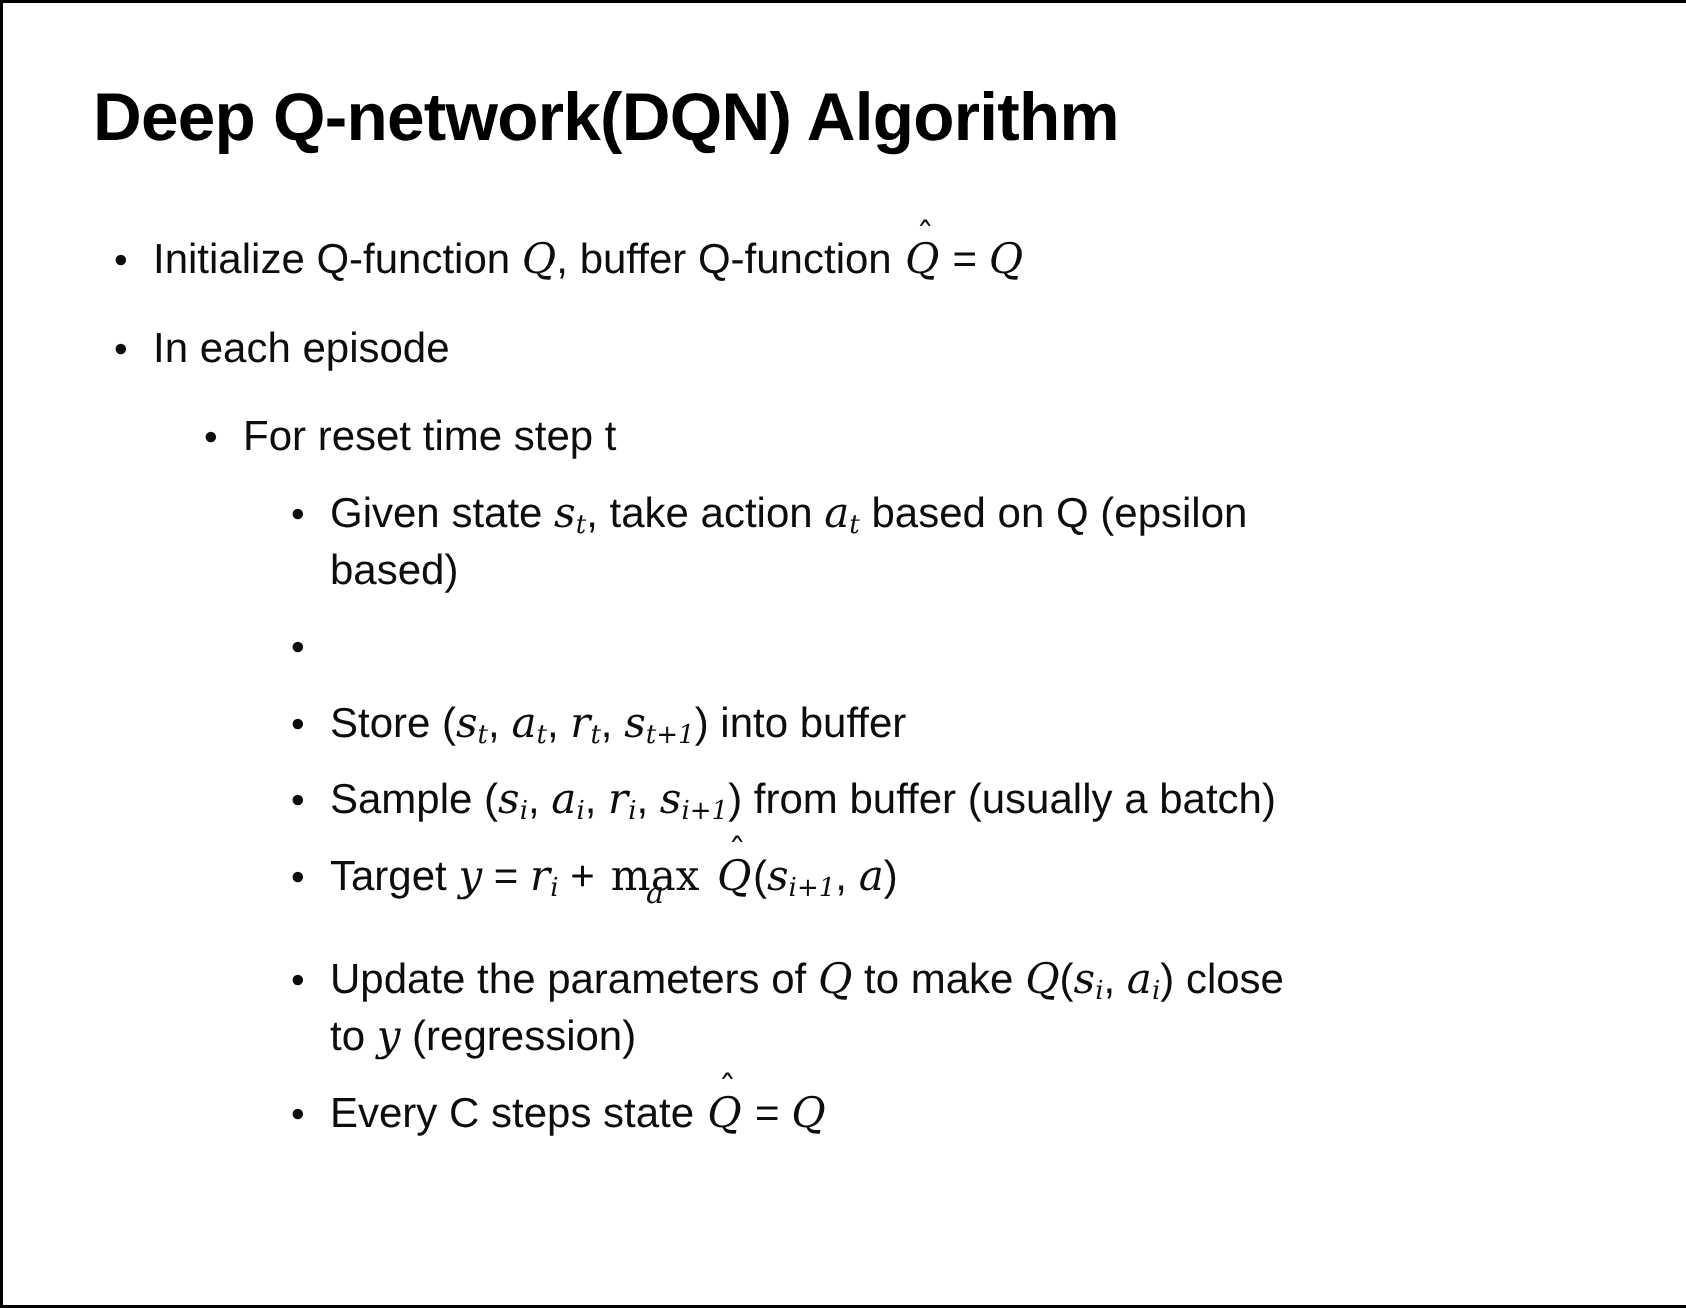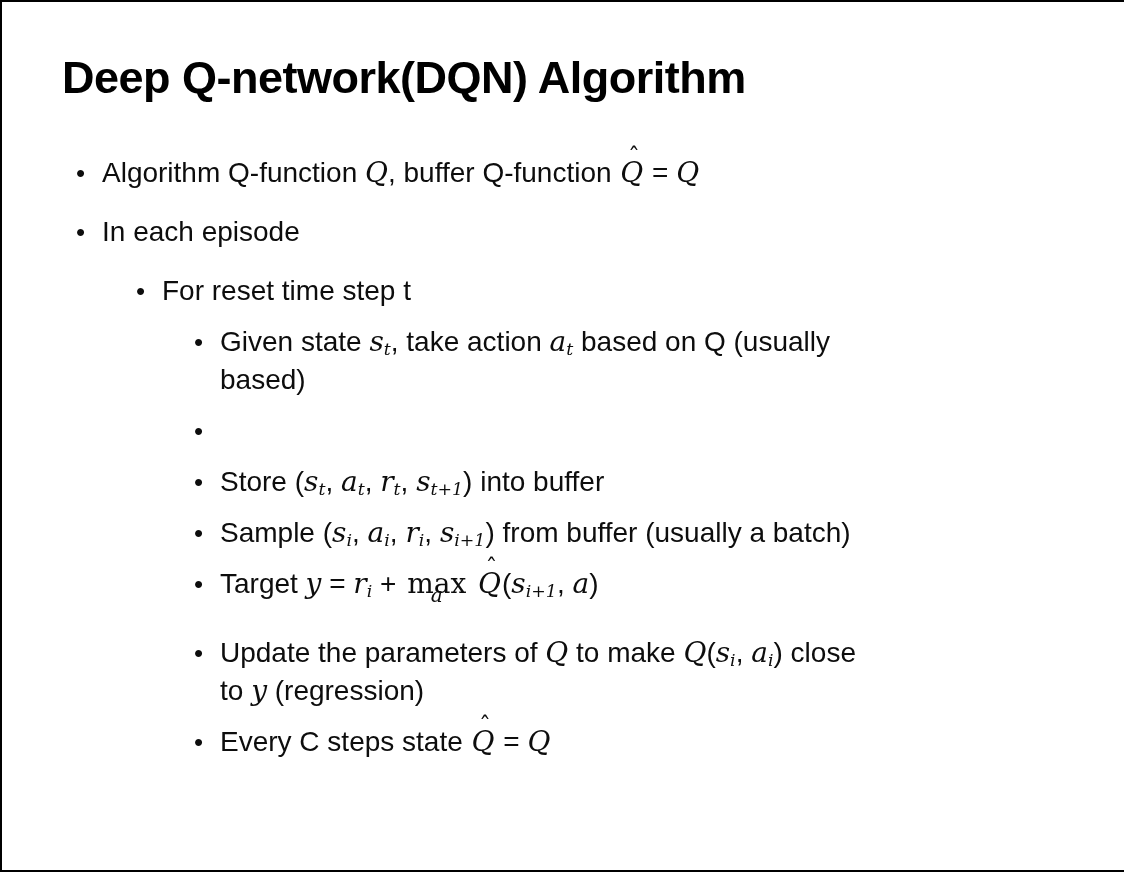--- a/index.html
+++ b/index.html
@@ -98,33 +98,33 @@
   }
 </style>
 </head>
 <body>
 
 <div class="slide">
   <div class="slide-title">Deep Q-network(DQN) Algorithm</div>
   <div>
       <div class="bullet l1">
         <span class="dot">•</span>
-        <div class="content"><span class="txt">Algorithm Q-function </span><span class="mi">Q</span><span class="txt">, buffer Q-function </span><span class="mhat"><span class="mark">ˆ</span><span class="mi">Q</span></span><span class="txt"> = </span><span class="mi">Q</span></div>
+        <div class="content"><span class="txt">Initialize Q-function </span><span class="mi">Q</span><span class="txt">, buffer Q-function </span><span class="mhat"><span class="mark">ˆ</span><span class="mi">Q</span></span><span class="txt"> = </span><span class="mi">Q</span></div>
       </div>
       <div class="bullet l1">
         <span class="dot">•</span>
         <div class="content"><span class="txt">In each episode</span></div>
       </div>
       <div class="bullet l2">
         <span class="dot">•</span>
         <div class="content"><span class="txt">For reset time step t</span></div>
       </div>
       <div class="bullet l3">
         <span class="dot">•</span>
-        <div class="content"><span class="txt">Given state </span><span class="msubw"><span class="mi">s</span><span class="msub">t</span></span><span class="txt">, take action </span><span class="msubw"><span class="mi">a</span><span class="msub">t</span></span><span class="txt"> based on Q (usually</span><br><span class="txt">based)</span></div>
+        <div class="content"><span class="txt">Given state </span><span class="msubw"><span class="mi">s</span><span class="msub">t</span></span><span class="txt">, take action </span><span class="msubw"><span class="mi">a</span><span class="msub">t</span></span><span class="txt"> based on Q (epsilon</span><br><span class="txt">based)</span></div>
       </div>
       <div class="bullet l3">
         <span class="dot">•</span>
       </div>
       <div class="bullet l3">
         <span class="dot">•</span>
         <div class="content"><span class="txt">Store (</span><span class="msubw"><span class="mi">s</span><span class="msub">t</span></span><span class="txt">, </span><span class="msubw"><span class="mi">a</span><span class="msub">t</span></span><span class="txt">, </span><span class="msubw"><span class="mi">r</span><span class="msub">t</span></span><span class="txt">, </span><span class="msubw"><span class="mi">s</span><span class="msub">t+1</span></span><span class="txt">) into buffer</span></div>
       </div>
       <div class="bullet l3">
         <span class="dot">•</span>

